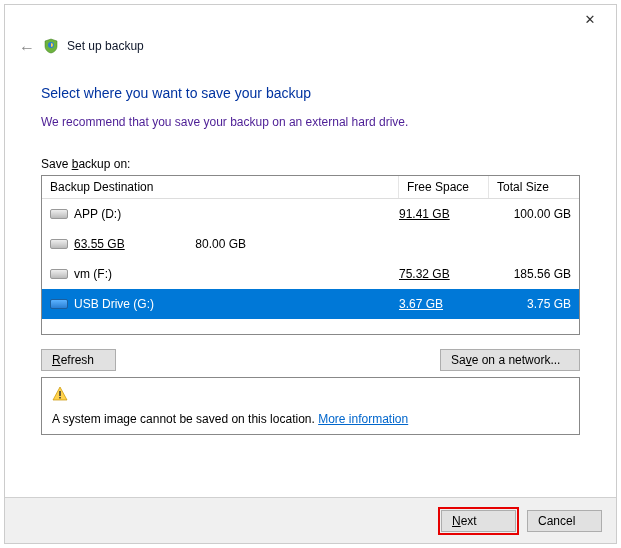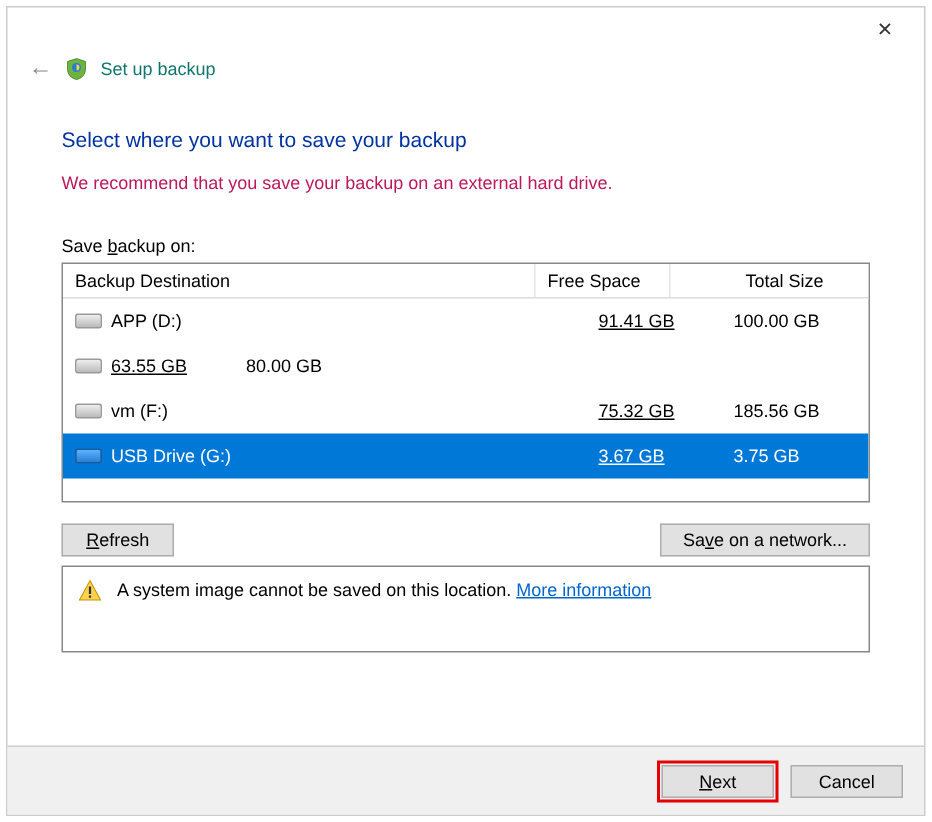--- a/index.html
+++ b/index.html
@@ -44,34 +44,34 @@
     color: #888;
     font-size: 16px;
     cursor: pointer;
   }
   .shield {
     width: 16px; height: 16px;
     display: inline-block;
   }
   .header-title {
     font-size: 12px;
-    color: #0f766e;
+    color: #0f172a;
   }
   .content {
     padding: 6px 36px 0 36px;
   }
   .main-heading {
     color: #0033a0;
     font-size: 14px;
     font-weight: 400;
     margin: 14px 0 14px 0;
   }
   .recommend {
     font-size: 12px;
-    color: #be185d;
+    color: #4c1d95;
     margin-bottom: 28px;
   }
   .save-on {
     font-size: 12px;
     margin-bottom: 4px;
   }
   .drive-box {
     border: 1px solid #888;
     height: 160px;
     overflow: hidden;
@@ -81,32 +81,32 @@
     font-size: 12px;
     background: #fff;
     border-bottom: 1px solid #ddd;
   }
   .drive-header > div {
     padding: 4px 8px;
     border-right: 1px solid #e5e5e5;
   }
   .col-dest { flex: 1; }
   .col-free { width: 90px; }
-  .col-total { width: 90px; border-right: none !important; margin-left: 42px; }
+  .col-total { width: 90px; border-right: none !important; }
   .drive-row {
     display: flex;
     align-items: center;
     font-size: 12px;
     height: 30px;
     padding: 0 8px;
   }
   .drive-row .icon-cell { width: 24px; display:flex; align-items:center; }
   .drive-row .name-cell { flex: 1; }
   .drive-row .free-cell { width: 90px; text-decoration: underline; }
-  .drive-row .total-cell { width: 82px; }
+  .drive-row .total-cell { width: 82px; text-align: right; }
   .drive-row.selected {
     background: #0078d7;
     color: #fff;
   }
   .disk-icon {
     width: 18px; height: 10px;
     background: linear-gradient(#eee,#bbb);
     border: 1px solid #999;
     border-radius: 2px;
     display: inline-block;
@@ -120,34 +120,35 @@
     justify-content: space-between;
     margin-top: 14px;
   }
   .btn {
     font-size: 12px;
     padding: 2px 10px;
     background: #e1e1e1;
     border: 1px solid #adadad;
     cursor: pointer;
     min-width: 75px;
-    text-align: center;
+    text-align: left;
     height: 22px;
     line-height: 16px;
   }
   .btn.wide { min-width: 140px; }
   .warning-box {
     border: 1px solid #888;
     margin-top: 6px;
     padding: 8px 10px;
     display: flex;
     align-items: flex-start;
     gap: 10px;
     height: 58px;
     font-size: 12px;
+    flex-direction: column;
   }
   .warn-icon {
     width: 16px; height: 16px;
     flex-shrink: 0;
   }
   .link {
     color: #0066cc;
     text-decoration: underline;
     cursor: pointer;
   }

